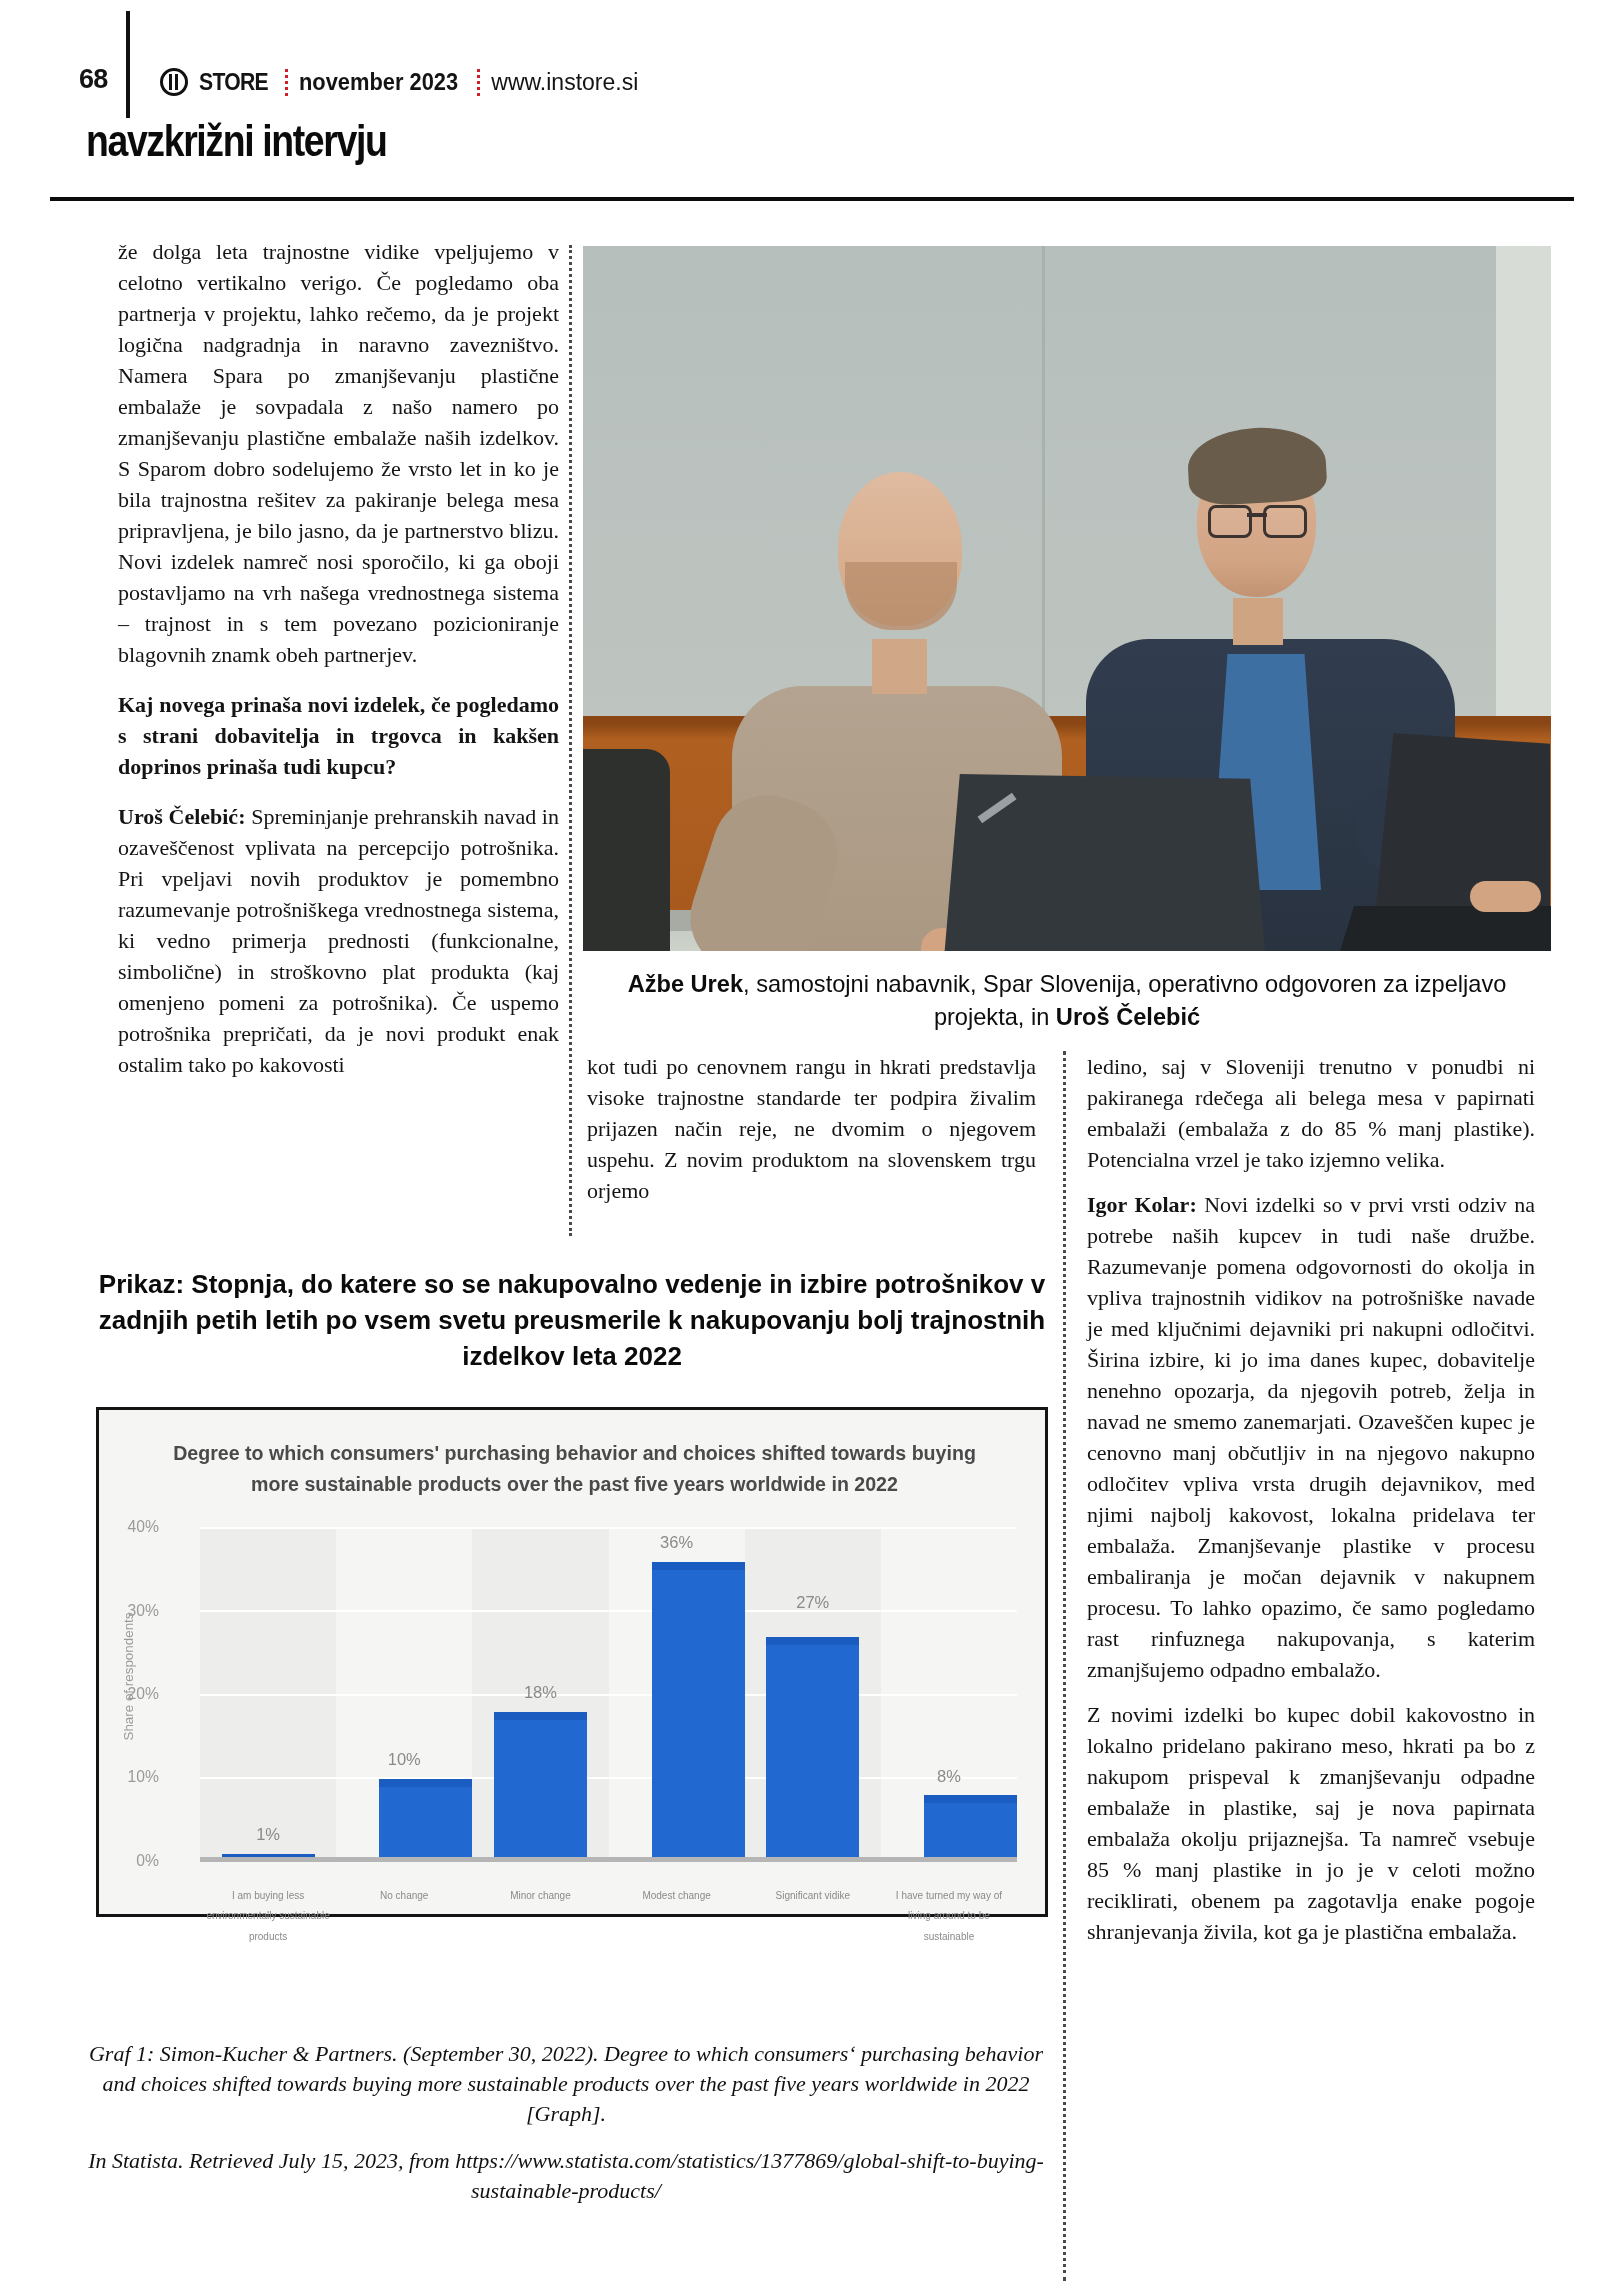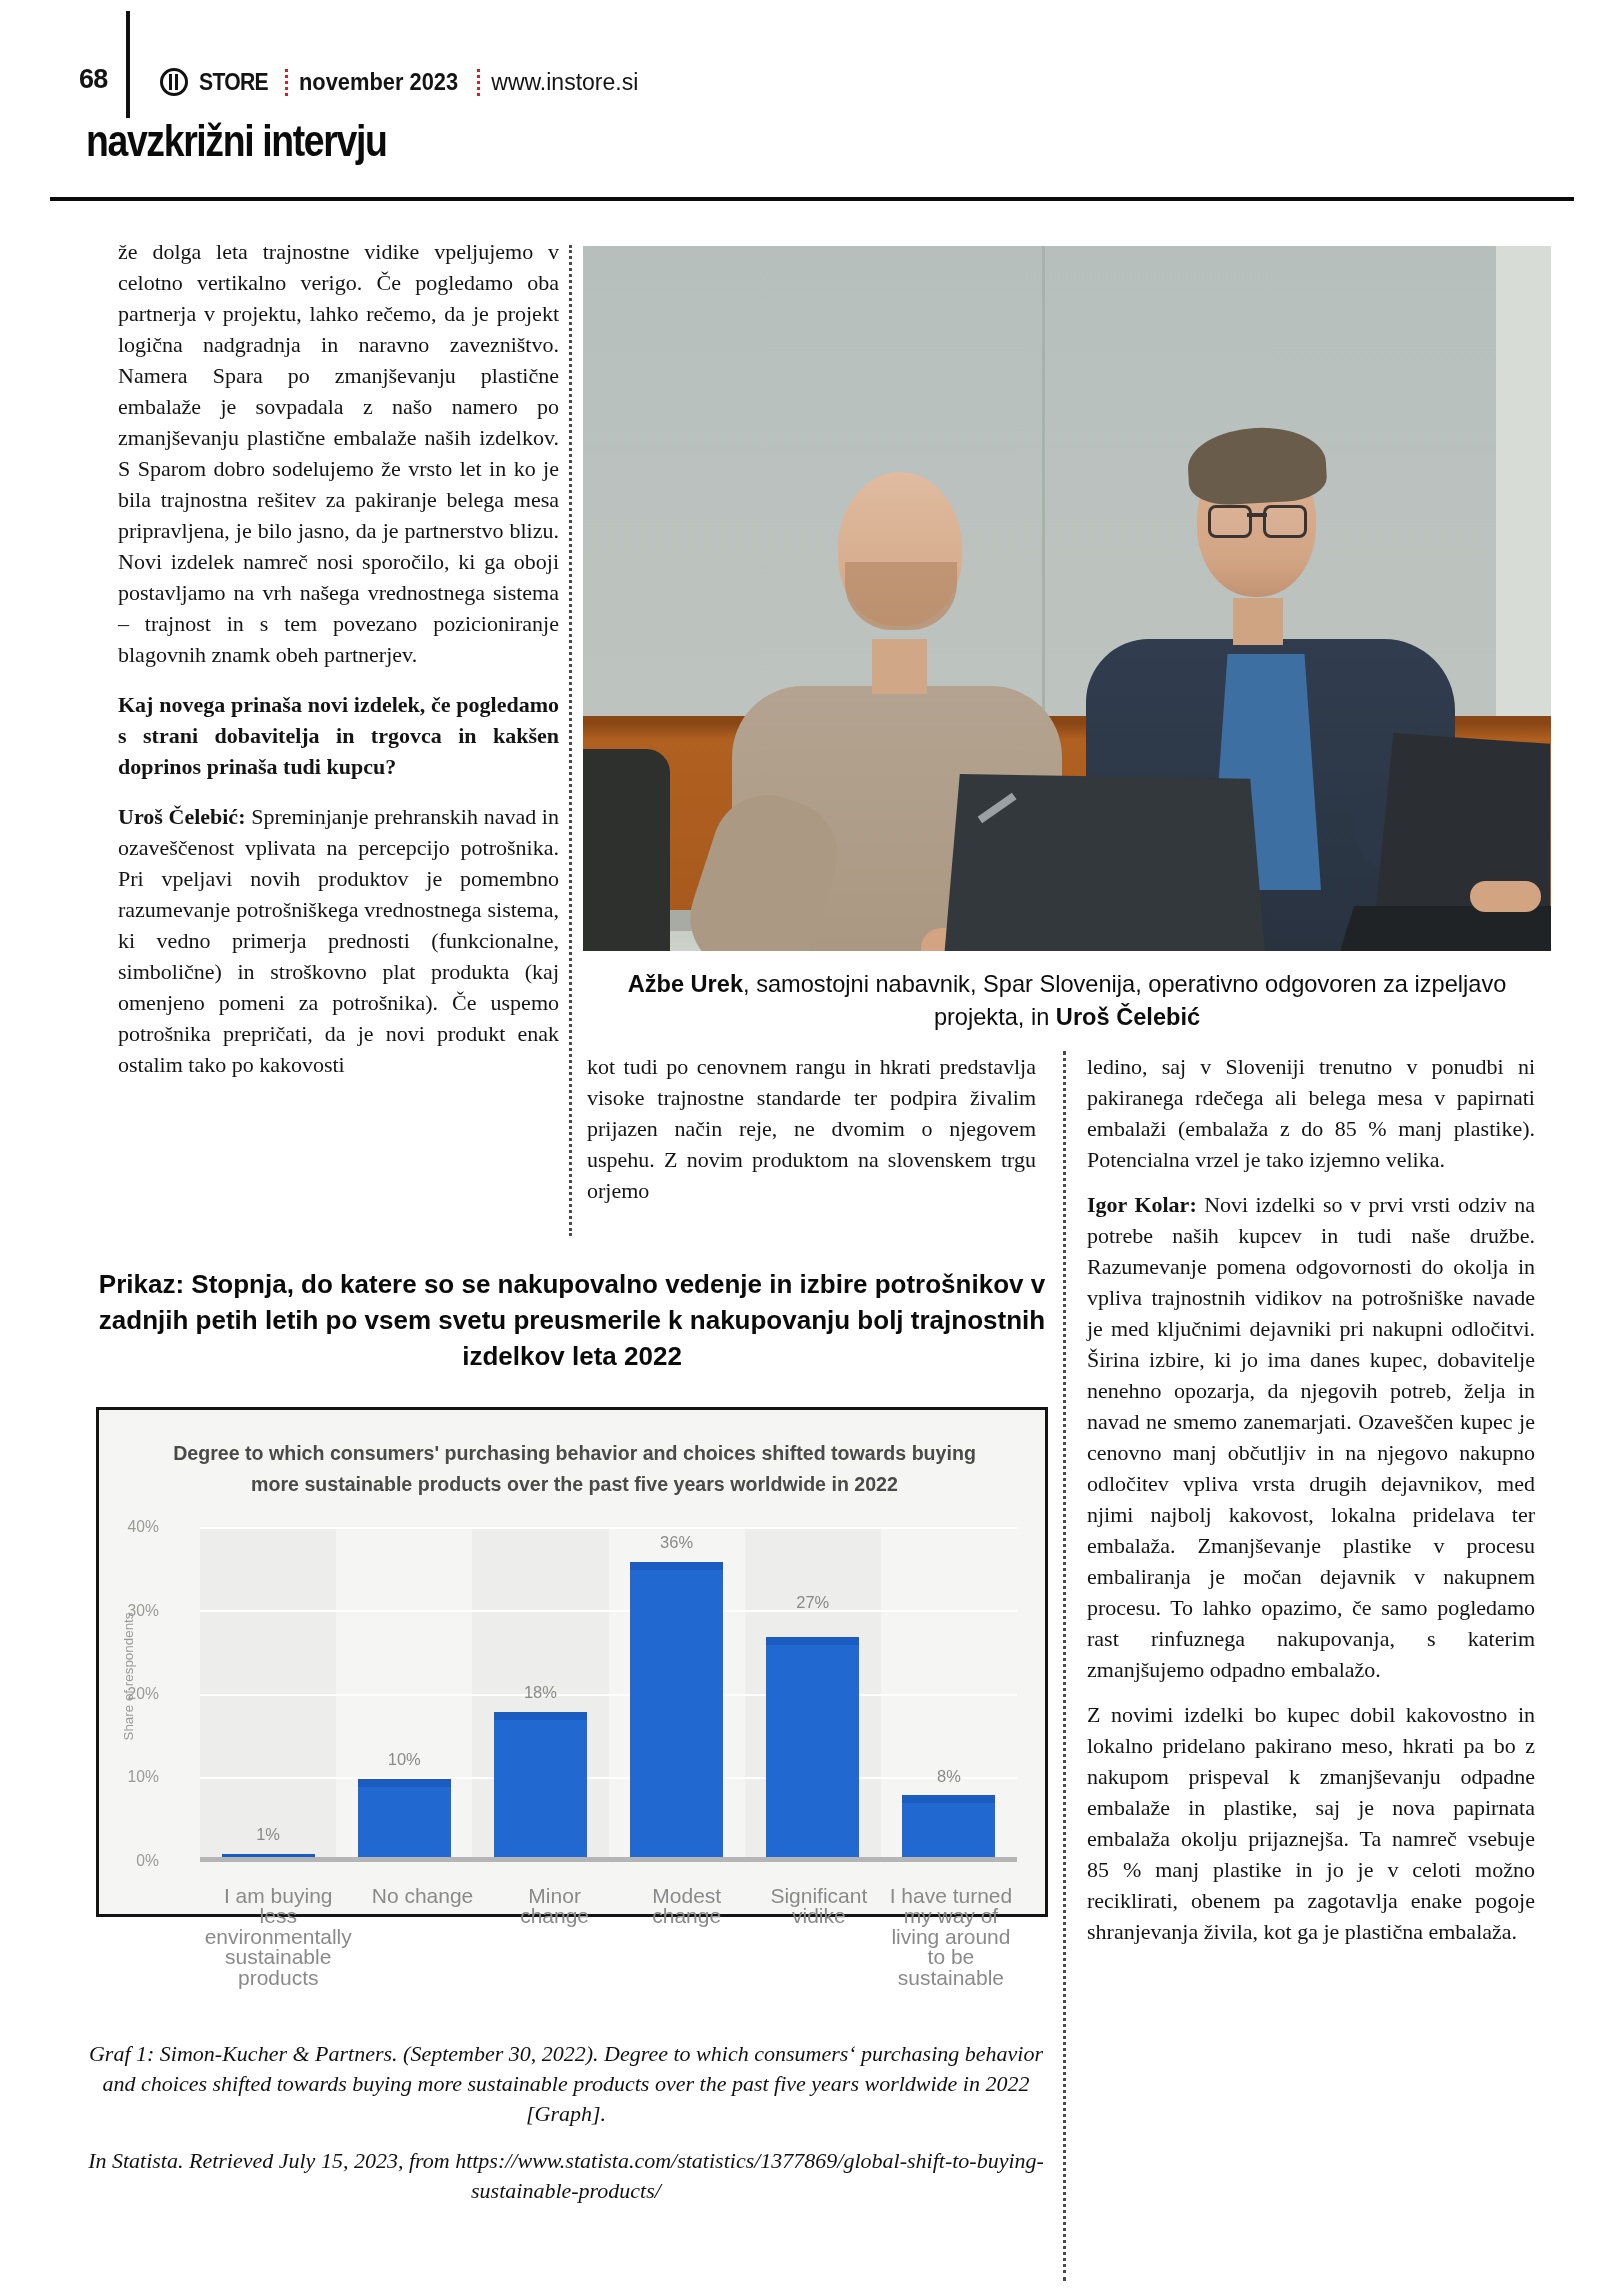--- a/index.html
+++ b/index.html
@@ -100,25 +100,25 @@
   .chart-title{position:absolute;left:63px;top:28px;width:825px;text-align:center;
                font-weight:bold;font-size:19.6px;line-height:31px;color:#4a4a4a;}
   .chart-ylab{position:absolute;left:-49px;top:259px;width:157px;text-align:center;
               transform:rotate(-90deg);font-size:13.4px;color:#9a9a9a;}
   .chart-plot{position:absolute;left:101px;top:118px;width:817px;height:334px;background:#ededec;}
   .gridline{position:absolute;left:0;width:100%;height:2.4px;background:#ffffff;}
   .gridline.zero{height:5.5px;background:#b5b5b5;z-index:3;}
   .ytick{position:absolute;right:858px;width:55px;text-align:right;font-size:15.7px;color:#9a9a9a;}
   .bar-row{position:absolute;left:0;bottom:0;width:100%;height:100%;display:flex;align-items:flex-end;}
   .bar-cell{flex:1;position:relative;height:100%;display:flex;align-items:flex-end;justify-content:center;}
-  .bar-cell.alt{background:rgba(255,255,255,.45);}
+  .bar-cell.alt{background:rgba(255,255,255,.45);justify-content:flex-end;}
   .bar{width:93px;background:linear-gradient(180deg,#1a5cc0 0 7.9px,#2268d1 7.9px);position:relative;z-index:2;}
   .bar-label{position:absolute;width:100%;text-align:center;font-size:16.5px;color:#8a8a8a;z-index:2;}
   .cat-row{position:absolute;left:101px;top:465px;width:817px;display:flex;}
-  .cat{flex:1;text-align:center;font-size:21px;line-height:20.4px;color:#8a8a8a;padding:11px 4.7px 0 4.7px;box-sizing:border-box;}
+  .cat{flex:1;text-align:center;font-size:10px;line-height:20.4px;color:#8a8a8a;padding:11px 4.7px 0 4.7px;box-sizing:border-box;}
 
   
   .citation{position:absolute;left:71px;top:2039px;width:990px;text-align:center;font-style:italic;
             font-size:22px;line-height:30px;color:#111;}
   .citation p{margin:0 0 17.3px 0;}
 </style>
 </head>
 <body>
 
 <div id="page">

